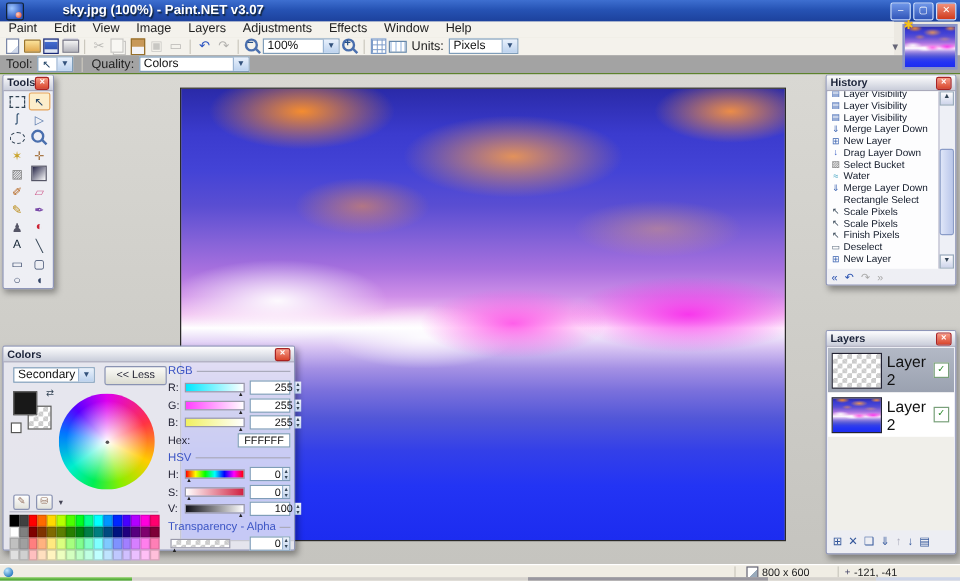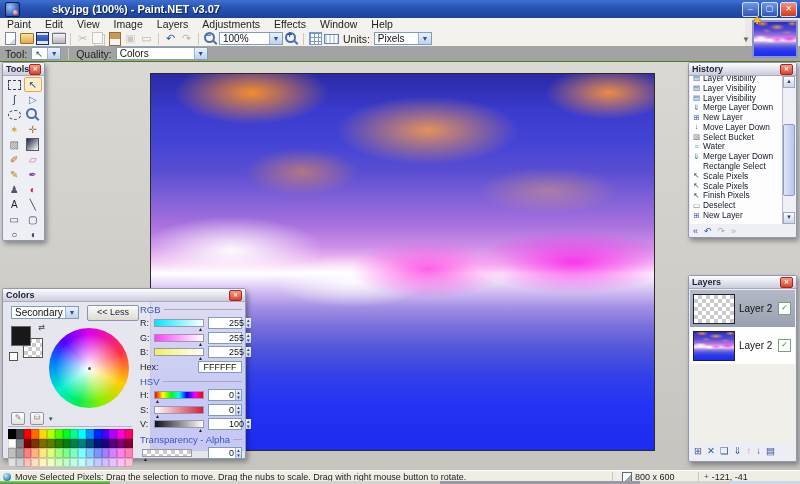--- a/index.html
+++ b/index.html
@@ -99,21 +99,21 @@
   .hist-nav span{font-size:9px;color:#2a52b0;}
   .hist-nav span.dis{color:#aaa;}
   
   #layers-panel{left:688px;top:213px;width:109px;height:187px;}
   .layer-rows{margin:1px;background:#f0efea;height:152px;}
   .layer-row{display:flex;align-items:center;gap:4px;height:37px;padding:2px 3px;box-sizing:border-box;background:#fff;}
   .layer-row.sel{background:linear-gradient(#b3b9c6,#9aa1b0);}
   .layer-thumb{width:42px;height:30px;border:1px solid #223;box-sizing:border-box;flex:none;}
   .checker{background-color:#fff;background-image:linear-gradient(45deg,#cbcbcb 25%,transparent 25%,transparent 75%,#cbcbcb 75%),
     linear-gradient(45deg,#cbcbcb 25%,transparent 25%,transparent 75%,#cbcbcb 75%);background-size:8px 8px;background-position:0 0,4px 4px;}
-  .layer-name{font-size:10px;color:#111;flex:1;}
+  .layer-name{font-size:13px;color:#111;flex:1;}
   .layer-check{width:11px;height:11px;background:#fff;border:1px solid #79a07a;font-size:8px;line-height:10px;color:#2c8a2c;
     text-align:center;flex:none;margin-right:1px;}
   .layers-btns{display:flex;gap:5px;align-items:center;padding:2px 5px;}
   .layers-btns span{font-size:9.5px;color:#35589c;}
   .layers-btns span.dis{color:#aab;}
   
   #colors-panel{left:2px;top:226px;width:244px;height:171px;background:rgba(235,236,246,.82);}
   .colors-body{position:relative;height:157px;font-size:9.5px;}
   .c-mode{position:absolute;left:8px;top:4px;width:68px;}
   .c-less{position:absolute;left:84px;top:3px;width:50px;height:14px;background:linear-gradient(#fbfbf8,#dcdcd2);
@@ -371,21 +371,21 @@
             <div class="hist-row">
               <span class="hicon" style="color: rgb(58, 98, 176);">⇓</span>
               <span>Merge Layer Down</span>
             </div>
             <div class="hist-row">
               <span class="hicon" style="color: rgb(58, 98, 176);">⊞</span>
               <span>New Layer</span>
             </div>
             <div class="hist-row">
               <span class="hicon" style="color: rgb(42, 82, 192);">↓</span>
-              <span>Move Layer Down</span>
+              <span>Drag Layer Down</span>
             </div>
             <div class="hist-row">
               <span class="hicon" style="color: rgb(119, 119, 119);">▨</span>
               <span>Select Bucket</span>
             </div>
             <div class="hist-row">
               <span class="hicon" style="color: rgb(58, 160, 192);">≈</span>
               <span>Water</span>
             </div>
             <div class="hist-row">
@@ -673,21 +673,20 @@
                 </span>
             </span>
           </div>
         </span>
       </div>
     </div>
   </div>
 
   <div class="statusbar">
     <span class="status-icon"></span>
-    <span>Move Selected Pixels: Drag the selection to move. Drag the nubs to scale. Drag with right mouse button to rotate.</span>
     <span class="status-sep" style="left:612px"></span>
     <span class="status-size">
       <span class="ic-size"></span>
       <span>800 x 600</span>
     </span>
     <span class="status-sep" style="left:698px"></span>
     <span class="status-pos">
       <span class="ic-pos">+</span>
       <span>-121, -41</span>
     </span>

